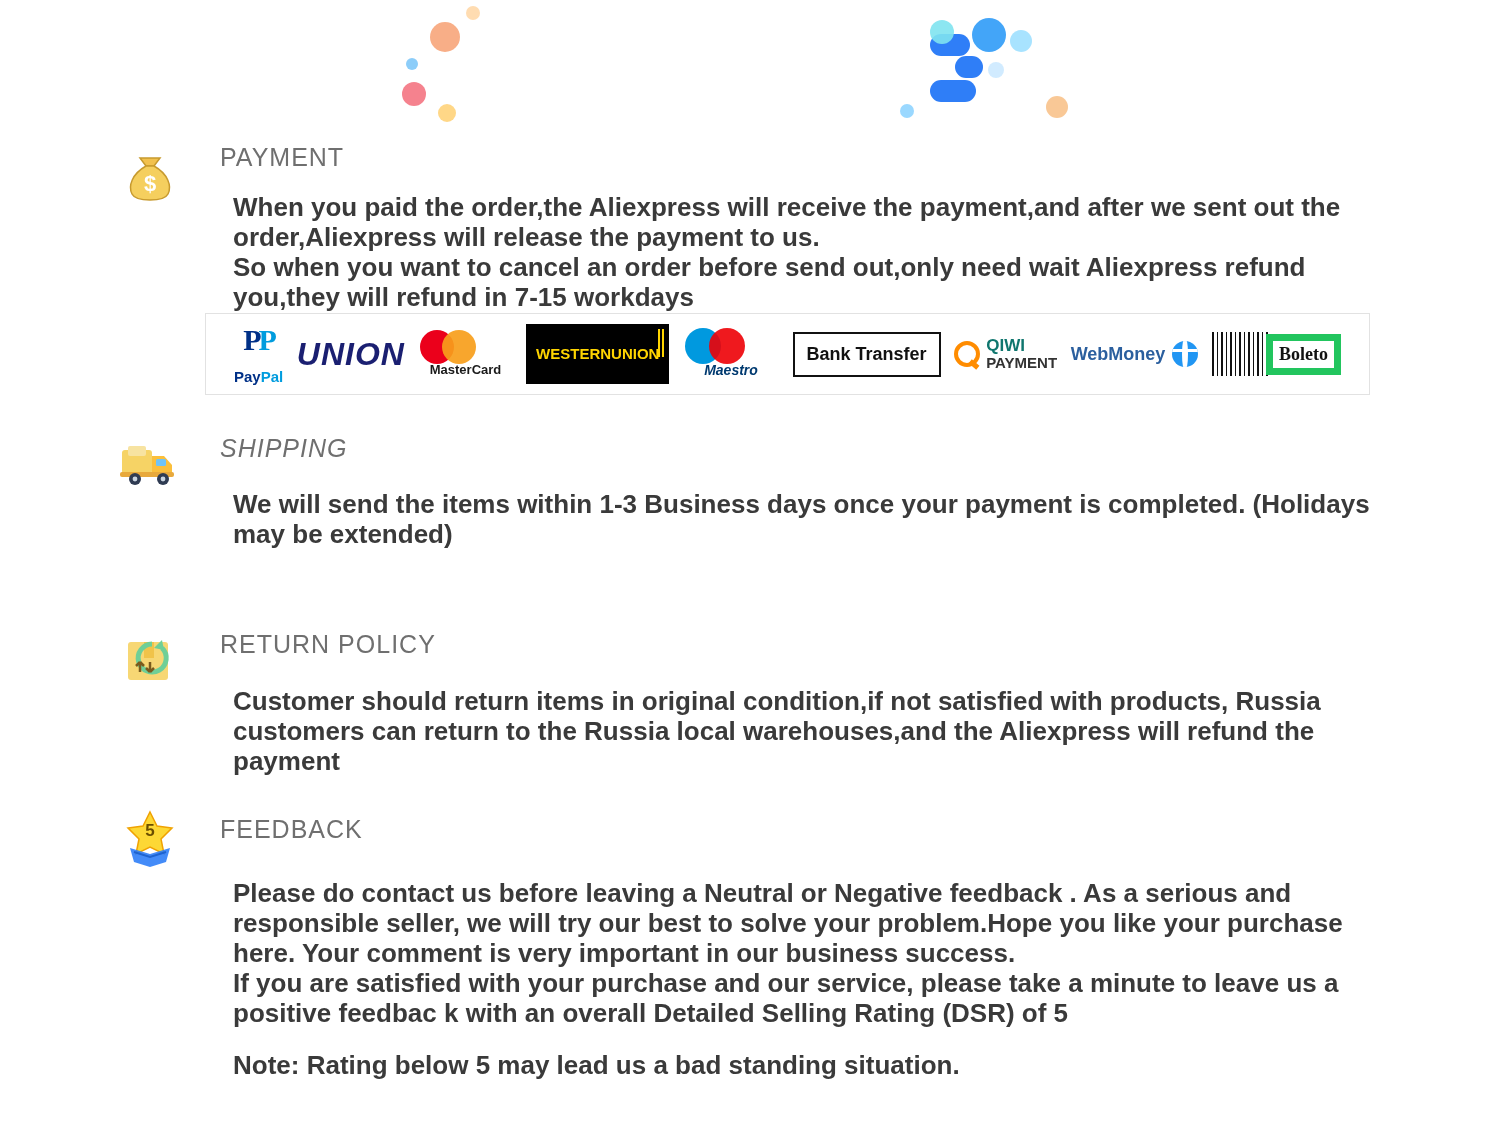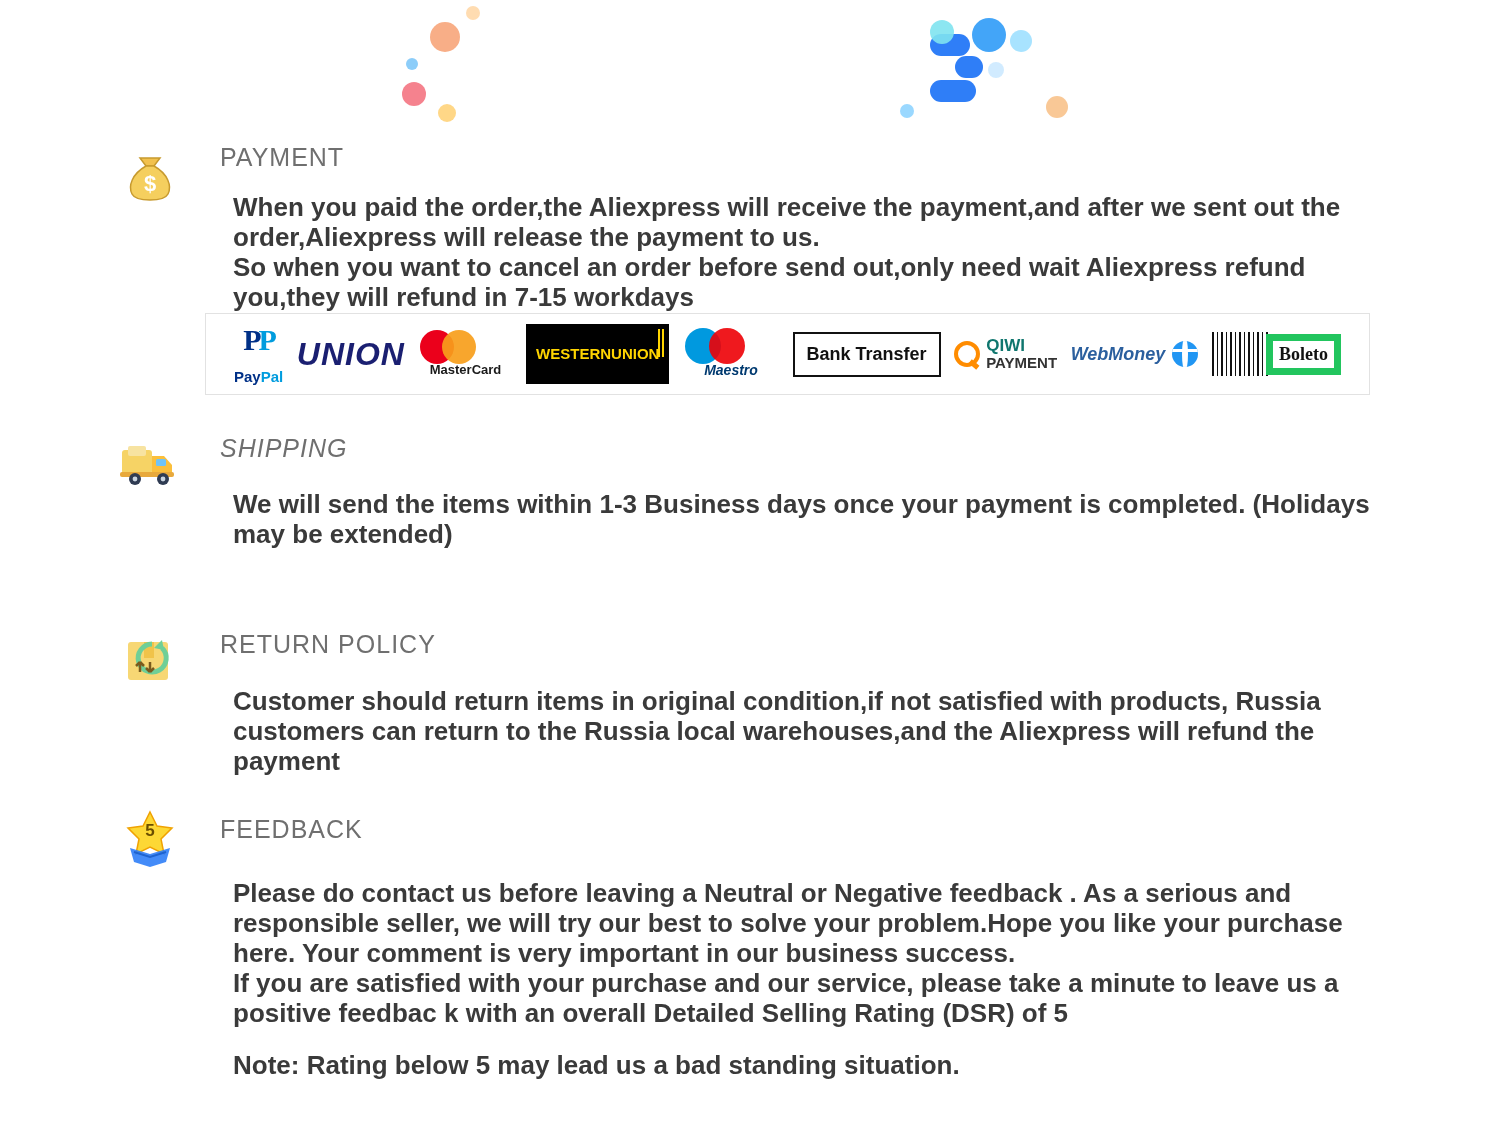--- a/index.html
+++ b/index.html
@@ -172,21 +172,21 @@
     position: relative;
   }
   .qiwi-q:after {
     content: ""; position: absolute; right: -3px; bottom: -4px;
     width: 10px; height: 5px; background: #ff8c00; transform: rotate(40deg);
   }
   .qiwi-text { line-height: 17px; }
   .qiwi-text .t1 { font-size: 17px; font-weight: bold; color: #0f766e; }
   .qiwi-text .t2 { font-size: 15px; font-weight: bold; color: #333; }
 
-  .webmoney { display: flex; align-items: center; gap: 7px; font-style: italic; }
+  .webmoney { display: flex; align-items: center; gap: 7px; }
   .wm-text { font-size: 18px; font-weight: bold; color: #2b5f9e; }
   .wm-globe {
     width: 26px; height: 26px; border-radius: 50%; background: #2196f3;
     position: relative; overflow: hidden;
   }
   .wm-globe:before {
     content:""; position:absolute; left:-4px; top:8px; width:34px; height:3px; background:#fff;
   }
   .wm-globe:after {
     content:""; position:absolute; left:10px; top:-4px; width:6px; height:34px; background:#fff; border-radius:50%;

